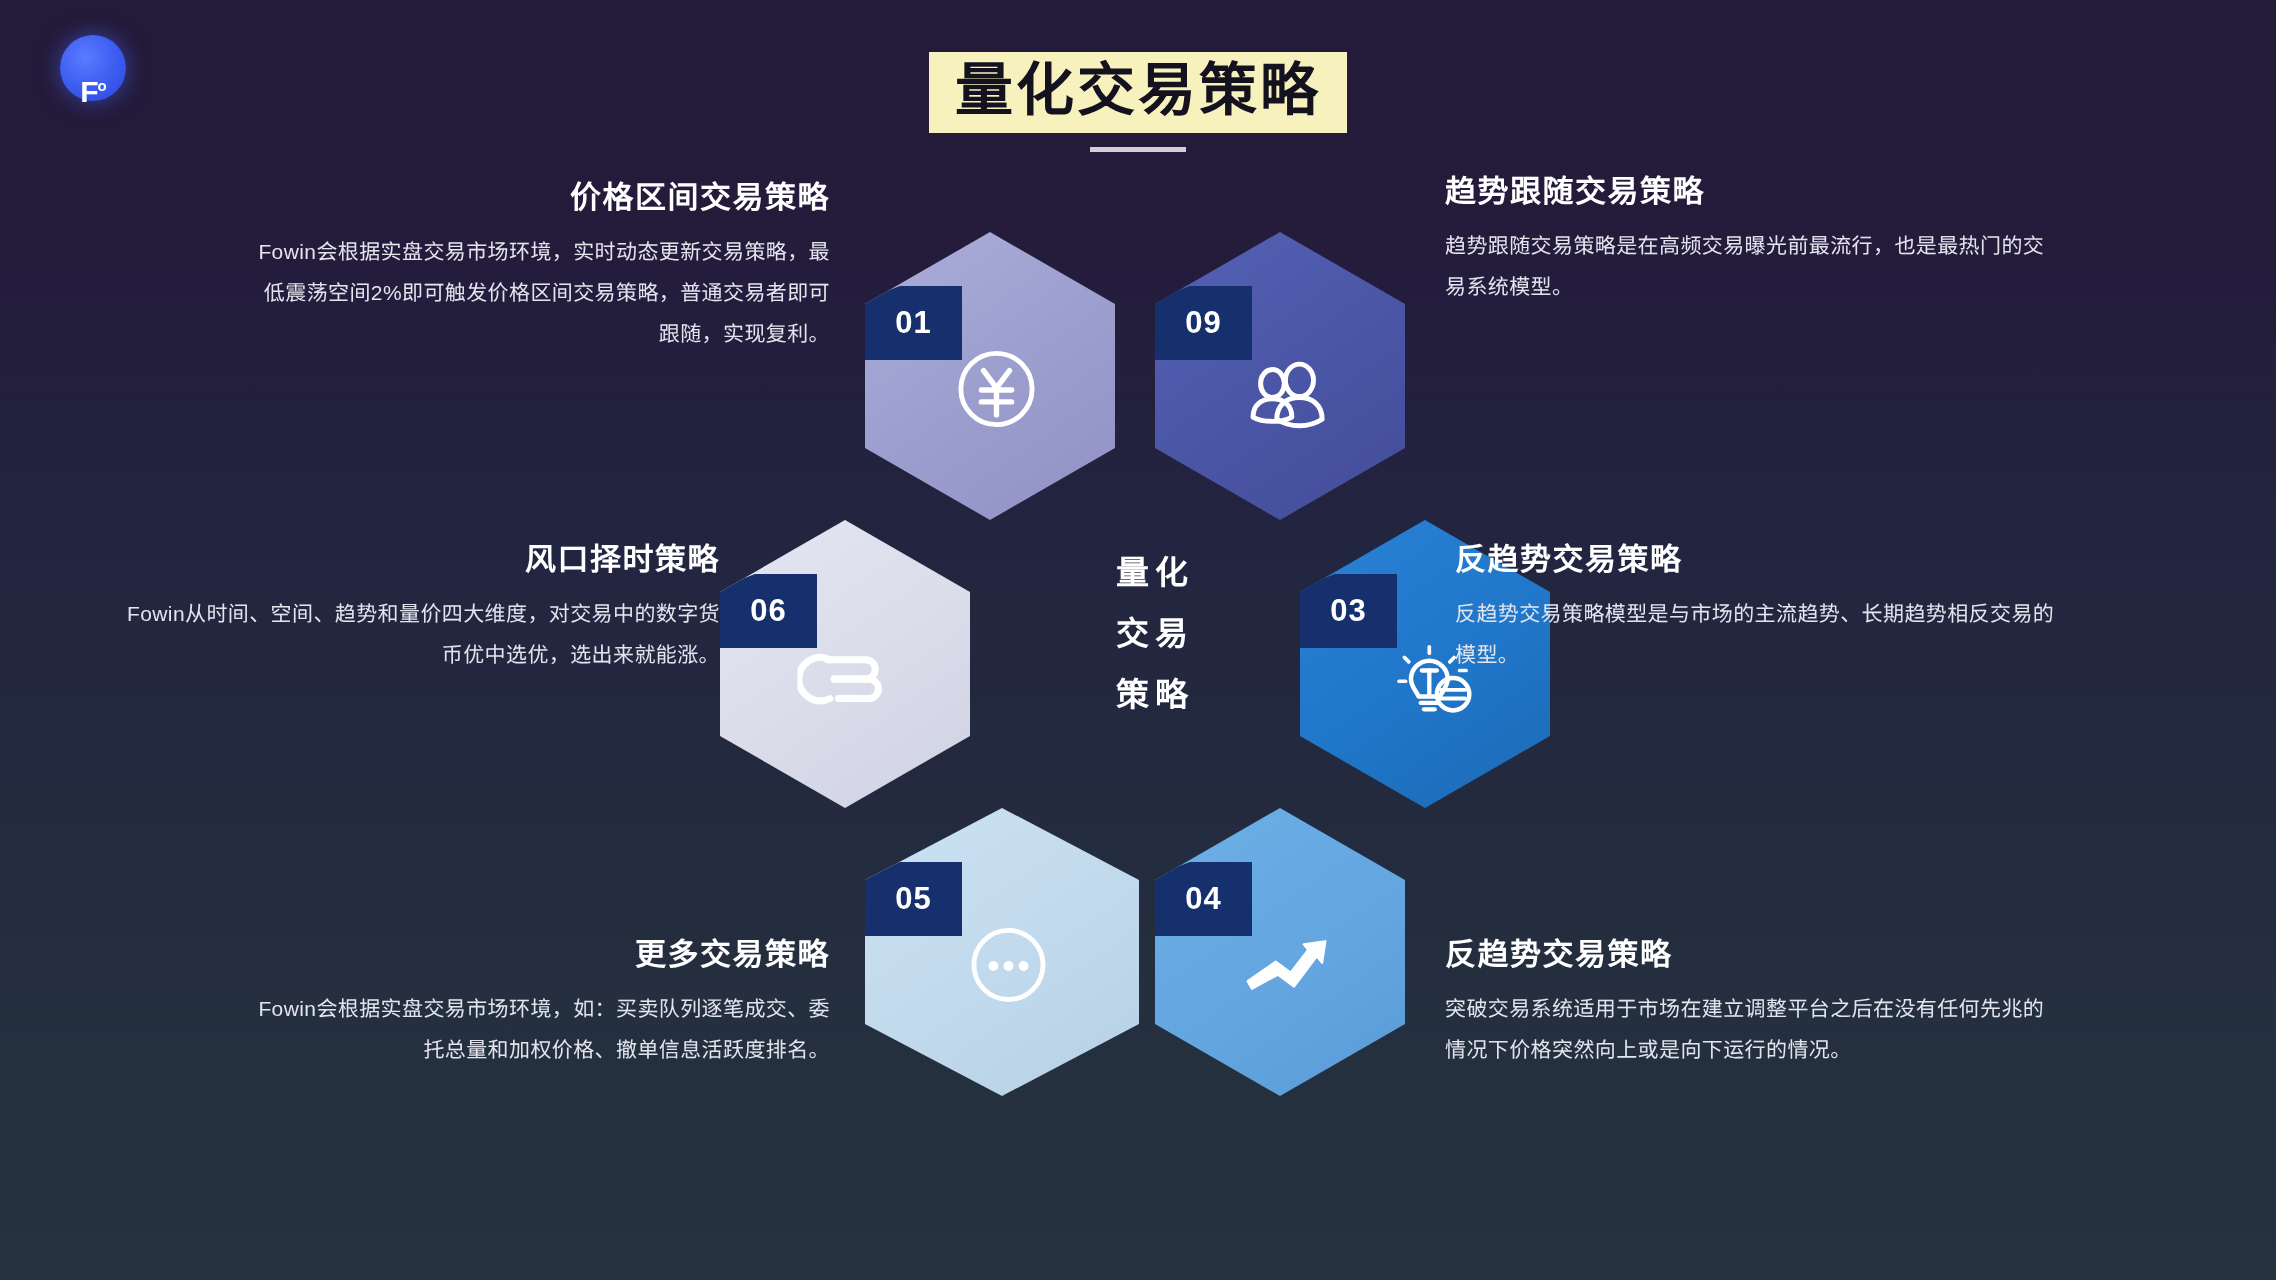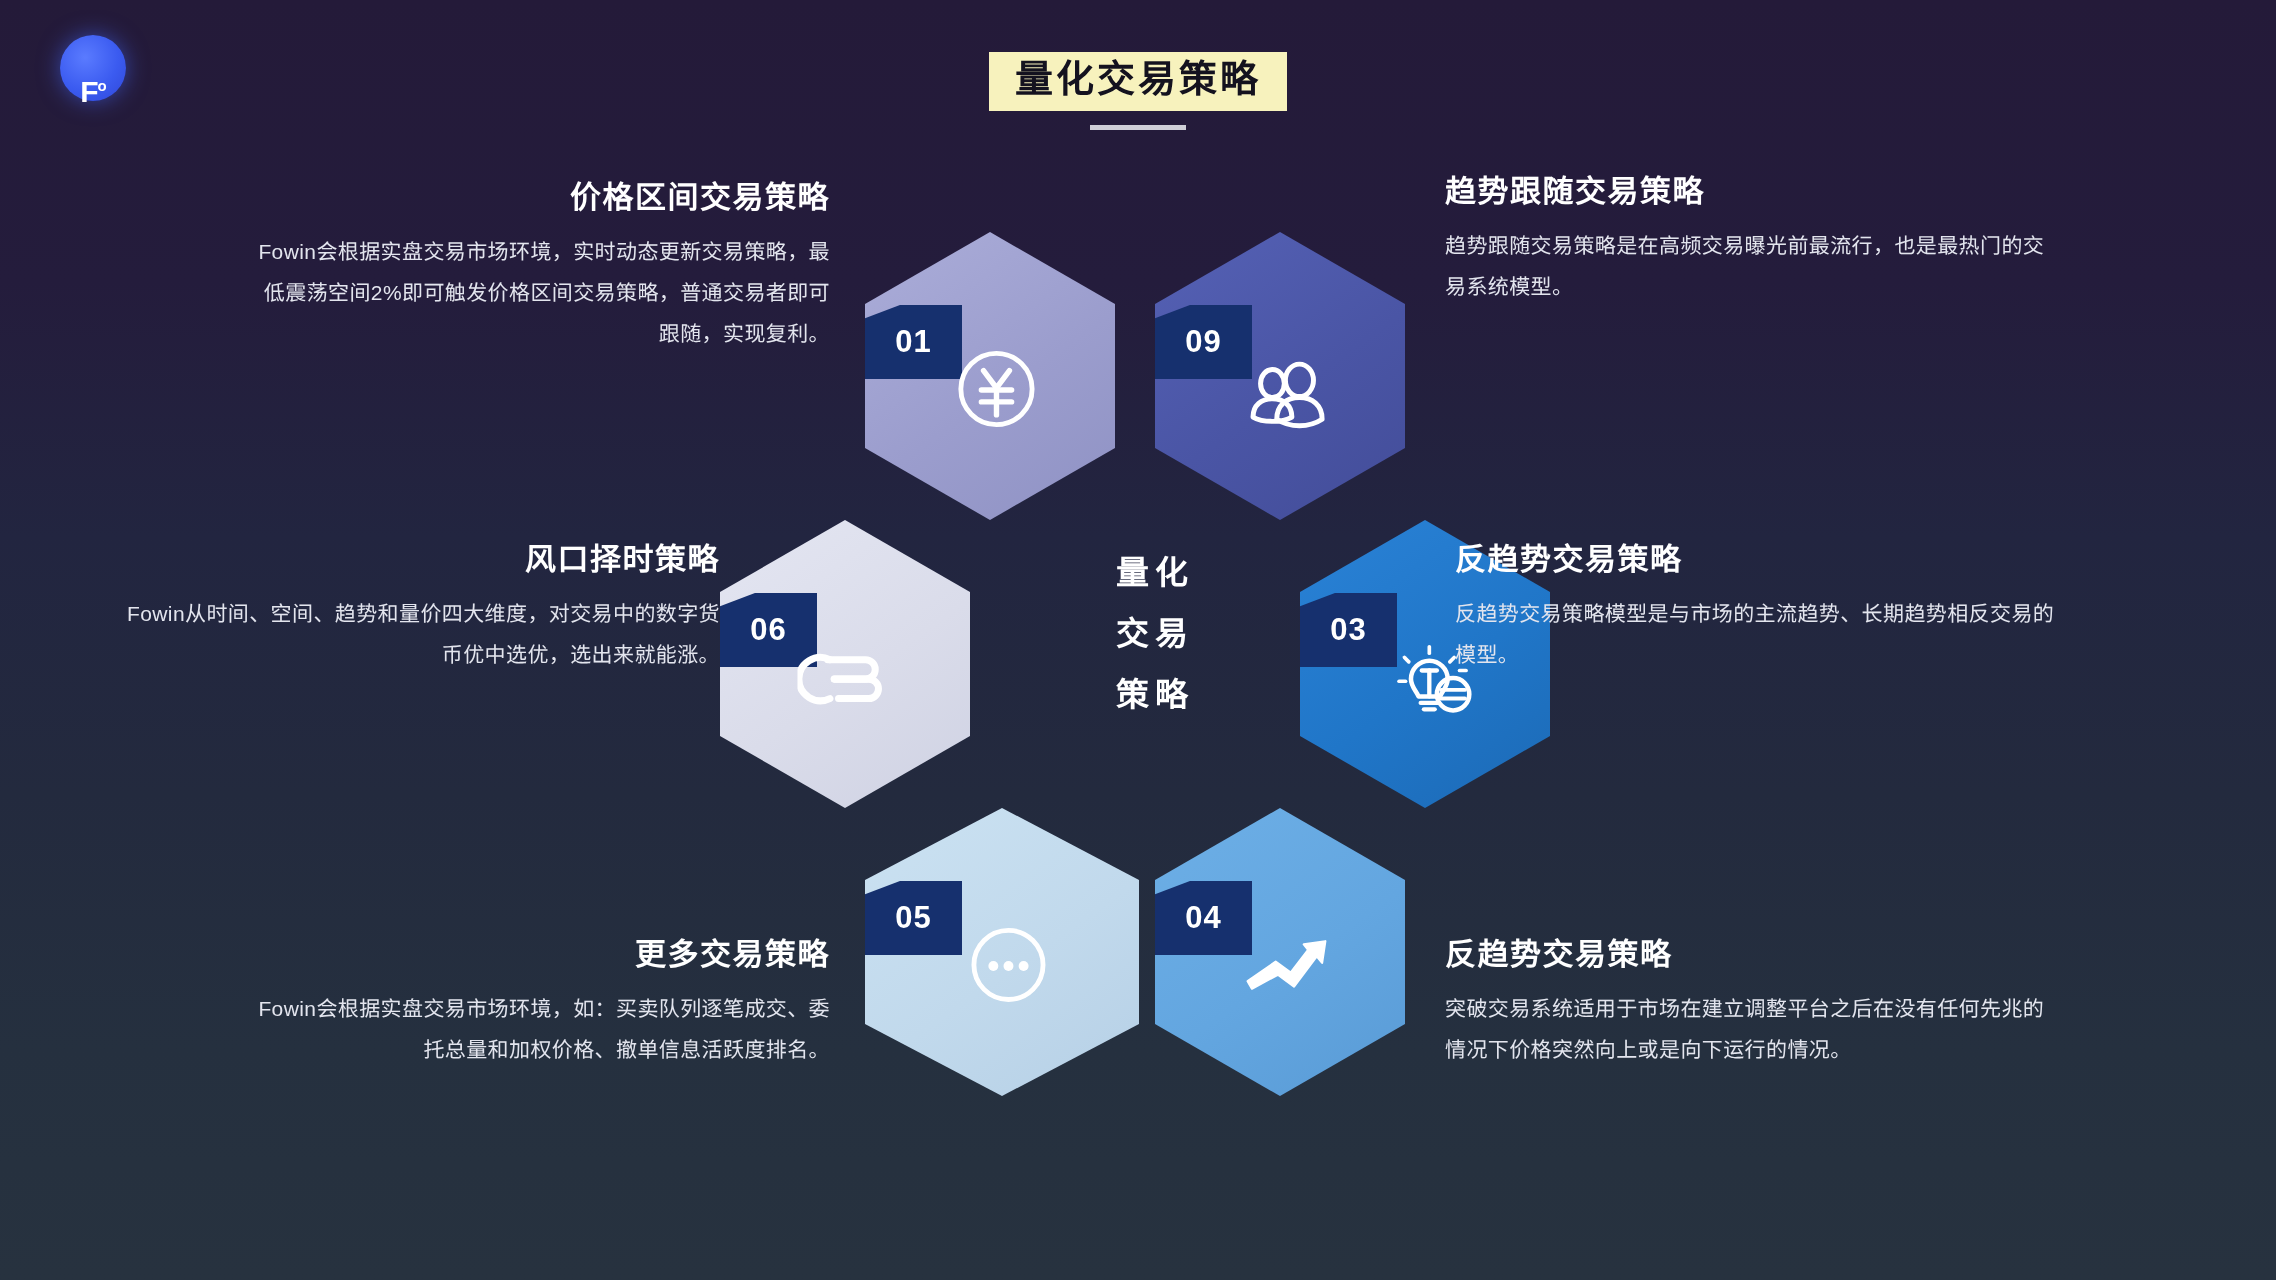--- a/index.html
+++ b/index.html
@@ -24,42 +24,41 @@
     font-size:30px;font-weight:bold;color:#ffffff;letter-spacing:-1px;
     font-family:"Liberation Sans",sans-serif;line-height:1;margin-top:48px;
   }
   .logo-text sup{font-size:15px;vertical-align:super;}
 
   
   .title-block{position:absolute;left:0;right:0;top:52px;text-align:center;}
   .title-badge{
     display:inline-block;background:#f7f2bd;
     padding:6px 26px 10px 26px;
-    font-size:38px;font-weight:bold;color:#14121f;
+    font-size:58px;font-weight:bold;color:#14121f;
     letter-spacing:3px;line-height:1.12;
   }
   .title-underline{
     width:96px;height:5px;background:#cfcfd8;margin:14px auto 0 auto;
   }
 
   
   .hive{position:absolute;left:0;top:0;width:2276px;height:1280px;}
   .hex{
     position:absolute;width:250px;height:288px;
     clip-path:polygon(50% 0%,100% 25%,100% 75%,50% 100%,0% 75%,0% 25%);
     display:block;
   }
   .hex .hex-badge{
     position:absolute;left:0;top:54px;width:97px;height:74px;
     background:#16306e;color:#ffffff;
     font-size:31px;font-weight:bold;
     display:flex;align-items:center;justify-content:center;
     letter-spacing:1px;
     clip-path:polygon(0% 18%,36% 0%,100% 0%,100% 100%,0% 100%);
-    margin-top:19px;
   }
   .hex .hex-icon{
     position:absolute;left:50%;top:50%;transform:translate(-44%,-38%);
     width:108px;height:108px;
   }
   .hex .hex-icon svg{width:100%;height:100%;display:block;}
 
   
   .hex01{left:865px;top:232px;}
   .hex02{left:1155px;top:232px;}

